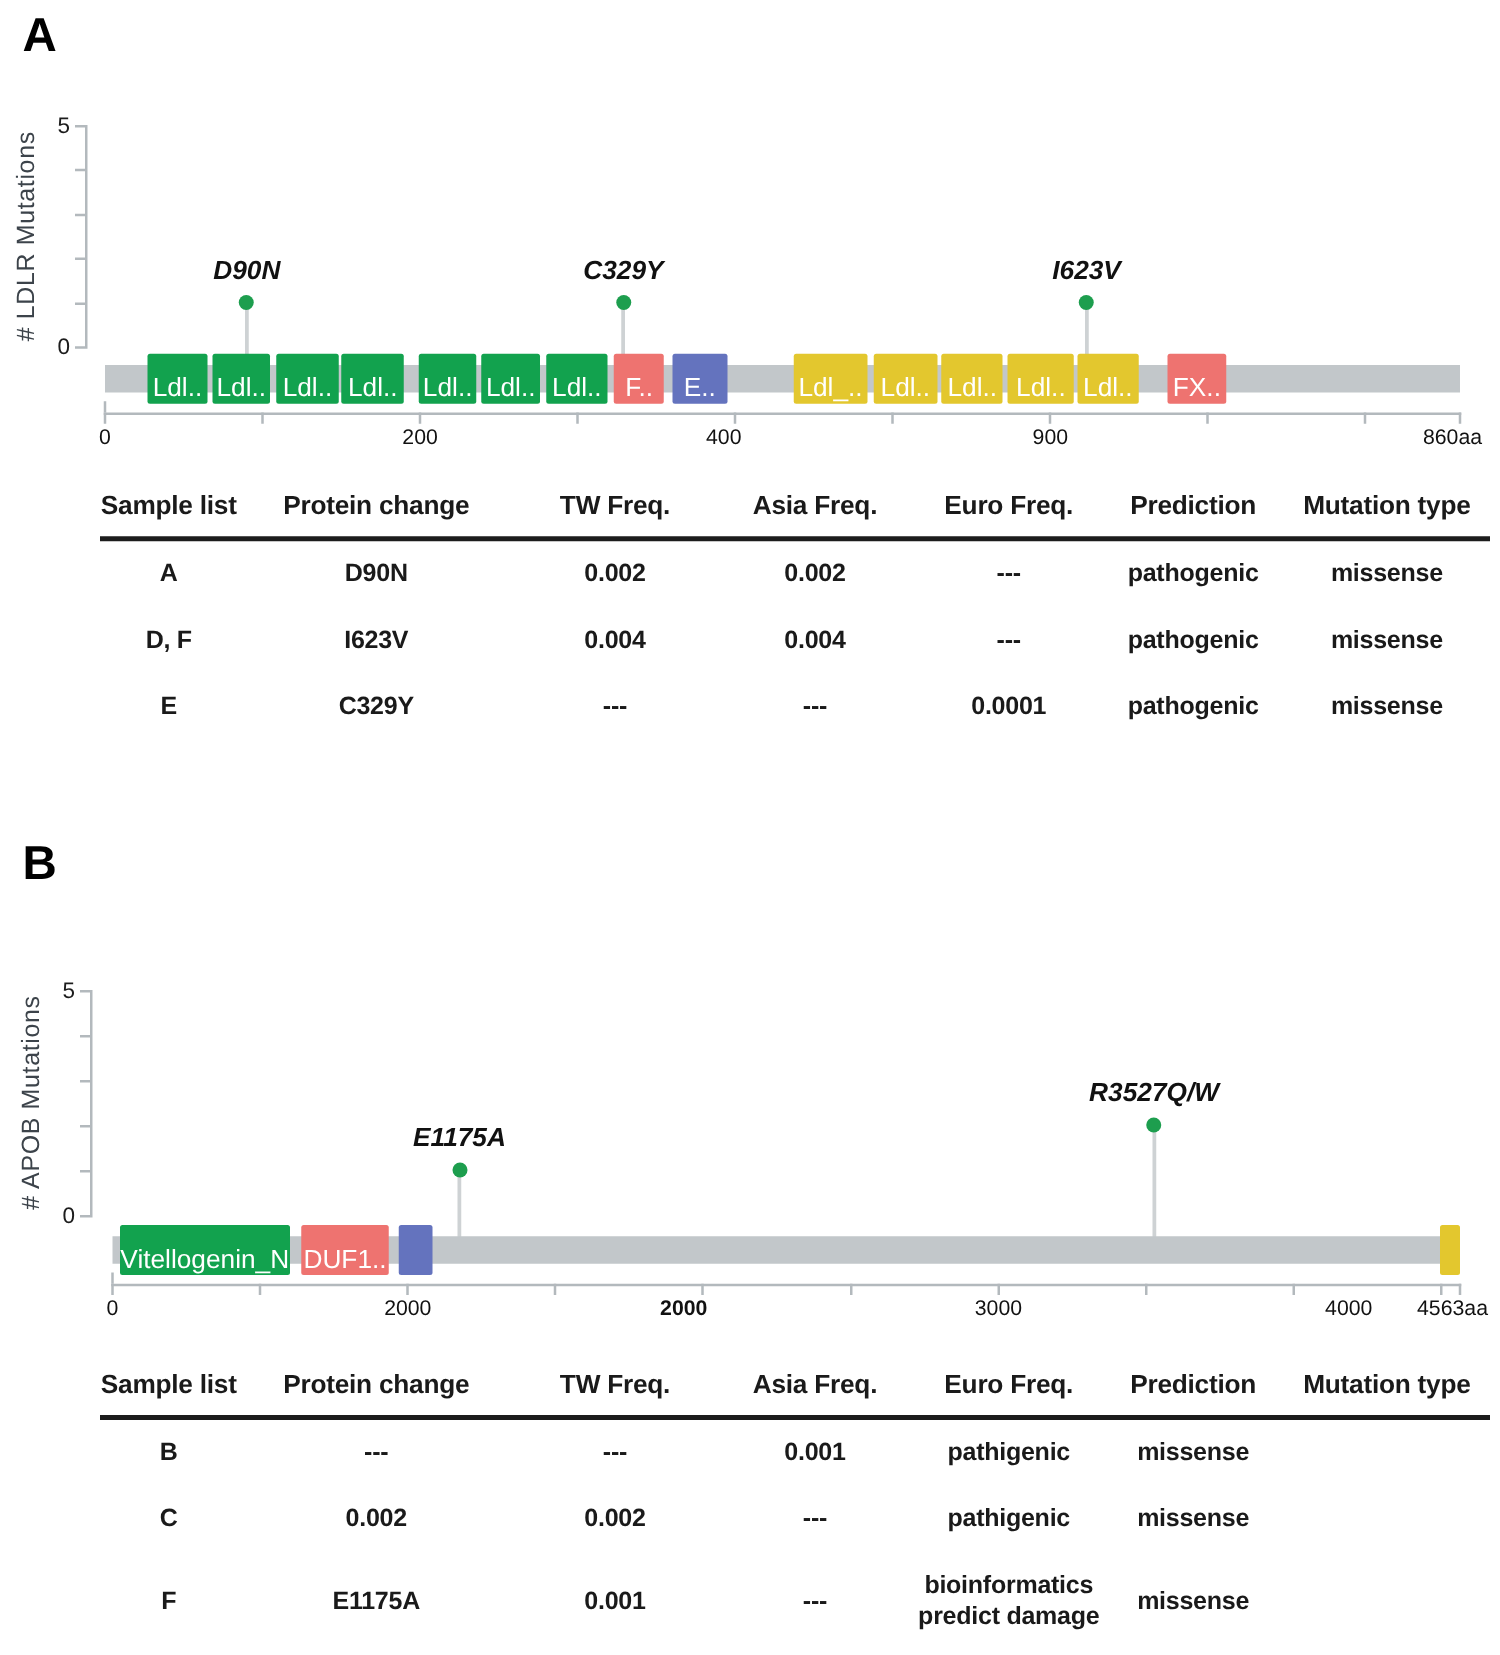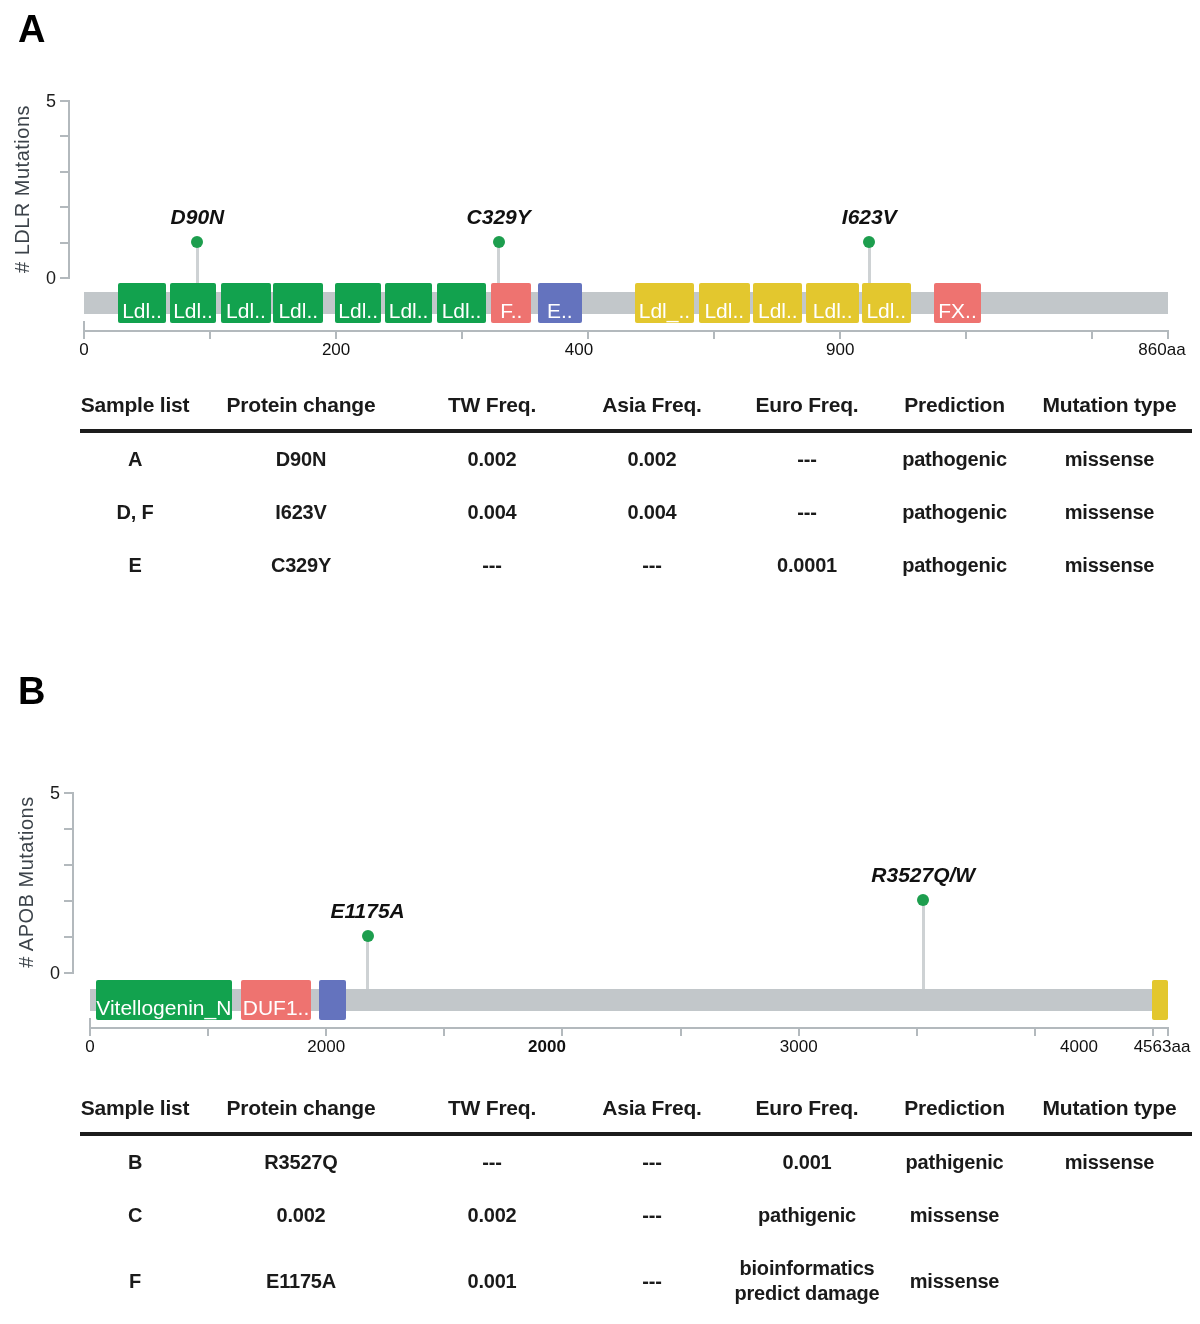--- a/index.html
+++ b/index.html
@@ -237,21 +237,20 @@
         <div class="thead-cell">Protein change</div>
         <div class="thead-cell">TW Freq.</div>
         <div class="thead-cell">Asia Freq.</div>
         <div class="thead-cell">Euro Freq.</div>
         <div class="thead-cell">Prediction</div>
         <div class="thead-cell">Mutation type</div>
       </div>
       <div class="rule"></div>
       <div class="trow">
         <div class="tcell">B</div>
-        <div class="tcell">R3527Q</div>
         <div class="tcell">---</div>
         <div class="tcell">---</div>
         <div class="tcell">0.001</div>
         <div class="tcell">pathigenic</div>
         <div class="tcell">missense</div>
       </div>
       <div class="trow">
         <div class="tcell">C</div>
         <div class="tcell">0.002</div>
         <div class="tcell">0.002</div>

